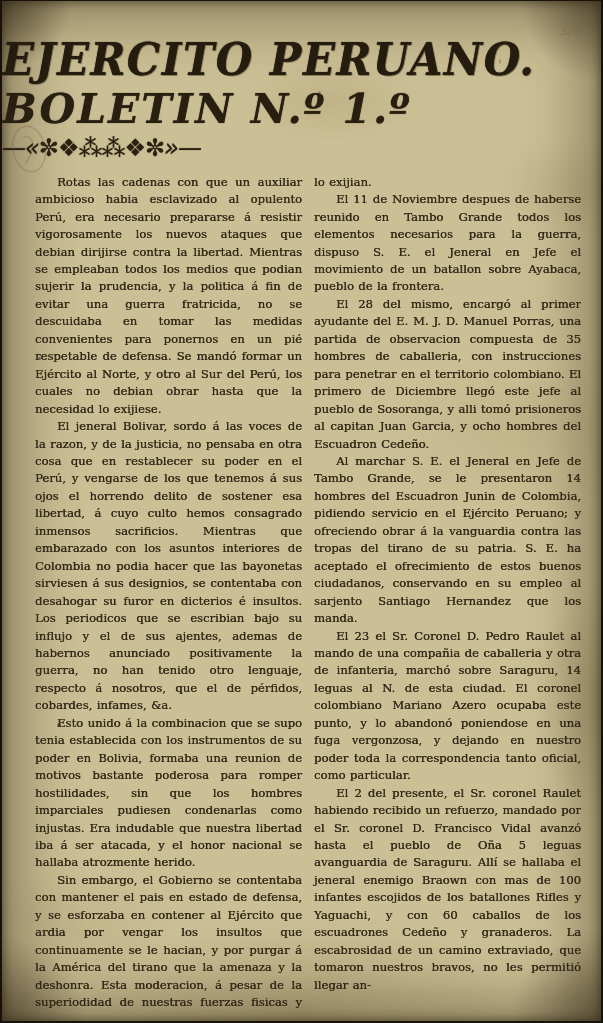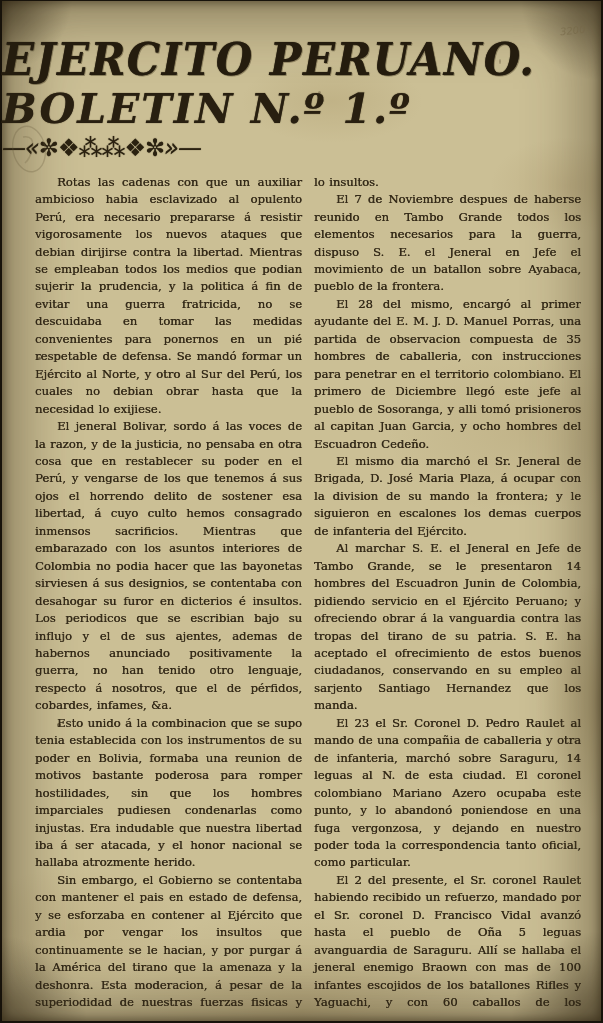--- a/index.html
+++ b/index.html
@@ -130,24 +130,23 @@
     </header>
 
     <main class="columns">
       <div class="col">
           <p>Rotas las cadenas con que un auxiliar ambicioso habia esclavizado al opulento Perú, era necesario prepararse á resistir vigorosamente los nuevos ataques que debian dirijirse contra la libertad. Mientras se empleaban todos los medios que podian sujerir la prudencia, y la politica á fin de evitar una guerra fratricida, no se descuidaba en tomar las medidas convenientes para ponernos en un pié respetable de defensa. Se mandó formar un Ejército al Norte, y otro al Sur del Perú, los cuales no debian obrar hasta que la necesidad lo exijiese.</p>
           <p>El jeneral Bolivar, sordo á las voces de la razon, y de la justicia, no pensaba en otra cosa que en restablecer su poder en el Perú, y vengarse de los que tenemos á sus ojos el horrendo delito de sostener esa libertad, á cuyo culto hemos consagrado inmensos sacrificios. Mientras que embarazado con los asuntos interiores de Colombia no podia hacer que las bayonetas sirviesen á sus designios, se contentaba con desahogar su furor en dicterios é insultos. Los periodicos que se escribian bajo su influjo y el de sus ajentes, ademas de habernos anunciado positivamente la guerra, no han tenido otro lenguaje, respecto á nosotros, que el de pérfidos, cobardes, infames, &amp;a.</p>
           <p>Esto unido á la combinacion que se supo tenia establecida con los instrumentos de su poder en Bolivia, formaba una reunion de motivos bastante poderosa para romper hostilidades, sin que los hombres imparciales pudiesen condenarlas como injustas. Era indudable que nuestra libertad iba á ser atacada, y el honor nacional se hallaba atrozmente herido.</p>
           <p>Sin embargo, el Gobierno se contentaba con mantener el pais en estado de defensa, y se esforzaba en contener al Ejército que ardia por vengar los insultos que continuamente se le hacian, y por purgar á la América del tirano que la amenaza y la deshonra. Esta moderacion, á pesar de la superiodidad de nuestras fuerzas fisicas y morales, no impidió que el jeneral Bolivar inmediatamente que se revistió del poder absoluto en su patria, nos hiciese el desafio que se vé en su proclama de 3 de Julio próximo pasado. Ya fué inevitable el rompimiento, pues nuestra seguridad, y nuestro honor</p>
         </div>
       <div class="col">
-          <p class="cont">lo insultos.</p>
-          <p>El 7 de Noviembre despues de haberse reunido en Tambo Grande todos los elementos necesarios para la guerra, dispuso S. E. el Jeneral en Jefe el movimiento de un batallon sobre Ayabaca, pueblo de la frontera.</p>
+          <p class="cont">lo exijian.</p>
+          <p>El 11 de Noviembre despues de haberse reunido en Tambo Grande todos los elementos necesarios para la guerra, dispuso S. E. el Jeneral en Jefe el movimiento de un batallon sobre Ayabaca, pueblo de la frontera.</p>
           <p>El 28 del mismo, encargó al primer ayudante del E. M. J. D. Manuel Porras, una partida de observacion compuesta de 35 hombres de caballeria, con instrucciones para penetrar en el territorio colombiano. El primero de Diciembre llegó este jefe al pueblo de Sosoranga, y alli tomó prisioneros al capitan Juan Garcia, y ocho hombres del Escuadron Cedeño.</p>
-          <p>El mismo dia marchó el Sr. Jeneral de Brigada, D. José Maria Plaza, á ocupar con la division de su mando la frontera; y le siguieron en escalones los demas cuerpos de infanteria del Ejército.</p>
           <p>Al marchar S. E. el Jeneral en Jefe de Tambo Grande, se le presentaron 14 hombres del Escuadron Junin de Colombia, pidiendo servicio en el Ejército Peruano; y ofreciendo obrar á la vanguardia contra las tropas del tirano de su patria. S. E. ha aceptado el ofrecimiento de estos buenos ciudadanos, conservando en su empleo al sarjento Santiago Hernandez que los manda.</p>
           <p>El 23 el Sr. Coronel D. Pedro Raulet al mando de una compañia de caballeria y otra de infanteria, marchó sobre Saraguru, 14 leguas al N. de esta ciudad. El coronel colombiano Mariano Azero ocupaba este punto, y lo abandonó poniendose en una fuga vergonzosa, y dejando en nuestro poder toda la correspondencia tanto oficial, como particular.</p>
           <p>El 2 del presente, el Sr. coronel Raulet habiendo recibido un refuerzo, mandado por el Sr. coronel D. Francisco Vidal avanzó hasta el pueblo de Oña 5 leguas avanguardia de Saraguru. Allí se hallaba el jeneral enemigo Braown con mas de 100 infantes escojidos de los batallones Rifles y Yaguachi, y con 60 caballos de los escuadrones Cedeño y granaderos. La escabrosidad de un camino extraviado, que tomaron nuestros bravos, no les permitió llegar an-</p>
         </div>
     </main>
 
   </div>
 </div>
 
 </body></html>

